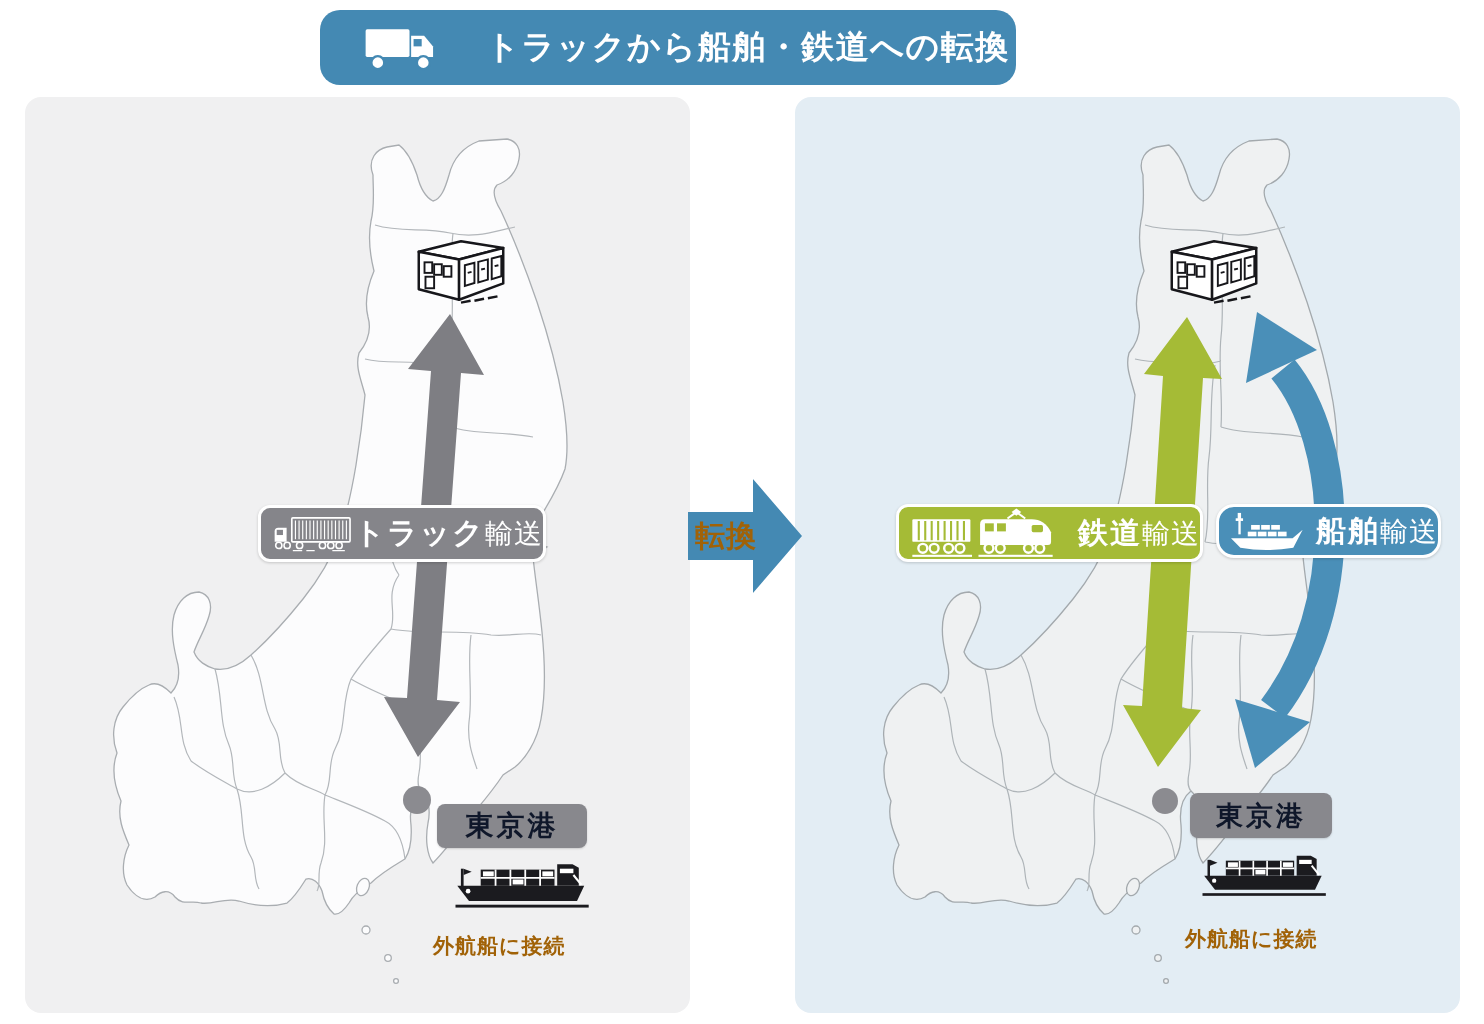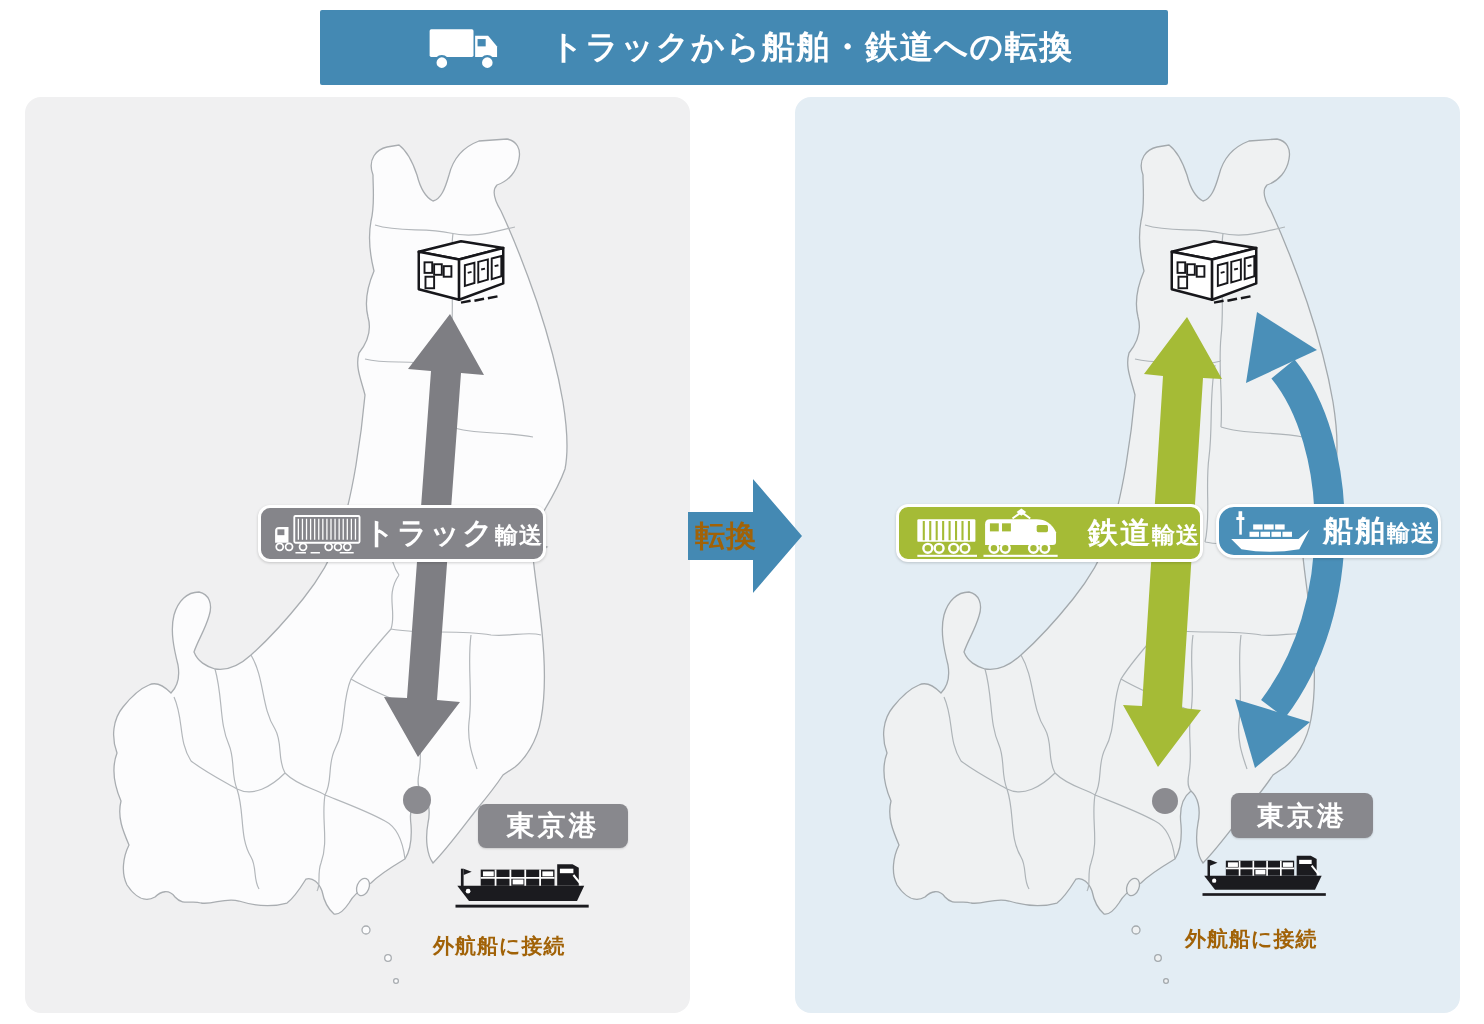--- a/index.html
+++ b/index.html
@@ -1,22 +1,22 @@
 <!DOCTYPE html>
 <html><head>
 <meta charset="utf-8">
 <style>
   html,body{margin:0;padding:0;background:#ffffff;}
   *{box-sizing:border-box;}
   body{font-family:"DejaVu Sans","Liberation Sans",sans-serif;}
   #stage{position:relative;width:1484px;height:1024px;background:#fff;overflow:hidden;}
 
   
-  .banner{position:absolute;left:320px;top:10px;width:848px;height:75px;background:#4489b3;
-          border-radius:2px;display:flex;align-items:center;padding-left:108px;gap:44px;}
+  .banner{position:absolute;left:320px;top:10px;width:696px;height:75px;background:#4489b3;
+          border-radius:20px;display:flex;align-items:center;padding-left:44px;gap:44px;}
   .banner .ttl{color:#fff;font-size:33px;font-weight:900;letter-spacing:1.5px;white-space:nowrap;}
   .banner svg{flex:0 0 auto;}
 
   
   .transition{position:absolute;left:688px;top:479px;width:114px;height:114px;}
   .transition .shape{position:absolute;inset:0;background:#4489b3;
       clip-path:polygon(0 29%,57% 29%,57% 0,100% 50%,57% 100%,57% 71%,0 71%);}
   .transition .lbl{position:absolute;left:2px;top:0;width:72px;height:114px;display:flex;
       align-items:center;justify-content:center;color:#a16207;font-size:30px;font-weight:900;letter-spacing:1px;}
 
@@ -34,29 +34,29 @@
   .arrow-gray{fill:#7e7e83;}
   .arrow-green{fill:#a5bb36;}
   .arc-blue{stroke:#4a8fb8;stroke-width:30;fill:none;}
   .head-blue{fill:#4a8fb8;}
 
   
   .route-label{position:absolute;display:flex;align-items:center;border:3px solid #fff;
       border-radius:12px;box-shadow:0 1px 3px rgba(0,0,0,.18);color:#fff;}
   .route-label .txt{display:flex;align-items:baseline;white-space:nowrap;}
   .route-label .main{font-size:30px;font-weight:900;letter-spacing:2px;}
-  .route-label .suffix{font-size:23px;font-weight:700;letter-spacing:1px;}
+  .route-label .suffix{font-size:28px;font-weight:400;letter-spacing:1px;}
   #lbl-truck{left:233px;top:408px;width:288px;height:57px;background:#85858a;padding-left:10px;}
   #lbl-rail{left:101px;top:407px;width:307px;height:58px;background:#a5bb36;padding-left:8px;gap:20px;}
   #lbl-ship{left:421px;top:407px;width:225px;height:54px;background:#4a8fb8;padding-left:10px;gap:12px;border-radius:18px;}
 
   
   .port-dot{position:absolute;border-radius:50%;background:#8b8b90;}
   .port-label{position:absolute;background:#88888d;border-radius:8px;display:flex;align-items:center;
-      justify-content:center;color:#ffffff;font-weight:900;letter-spacing:3px;box-shadow:0 1px 2px rgba(0,0,0,.15);margin-left:41px;}
+      justify-content:center;color:#0f172a;font-weight:900;letter-spacing:3px;box-shadow:0 1px 2px rgba(0,0,0,.15);}
   .port-caption{position:absolute;text-align:left;font-weight:900;color:#a16207;font-size:21px;letter-spacing:1px;margin-top:27px;}
   .portship{position:absolute;}
 
   .factory{position:absolute;}
 </style>
 </head>
 <body>
 
 <div id="stage">
 

